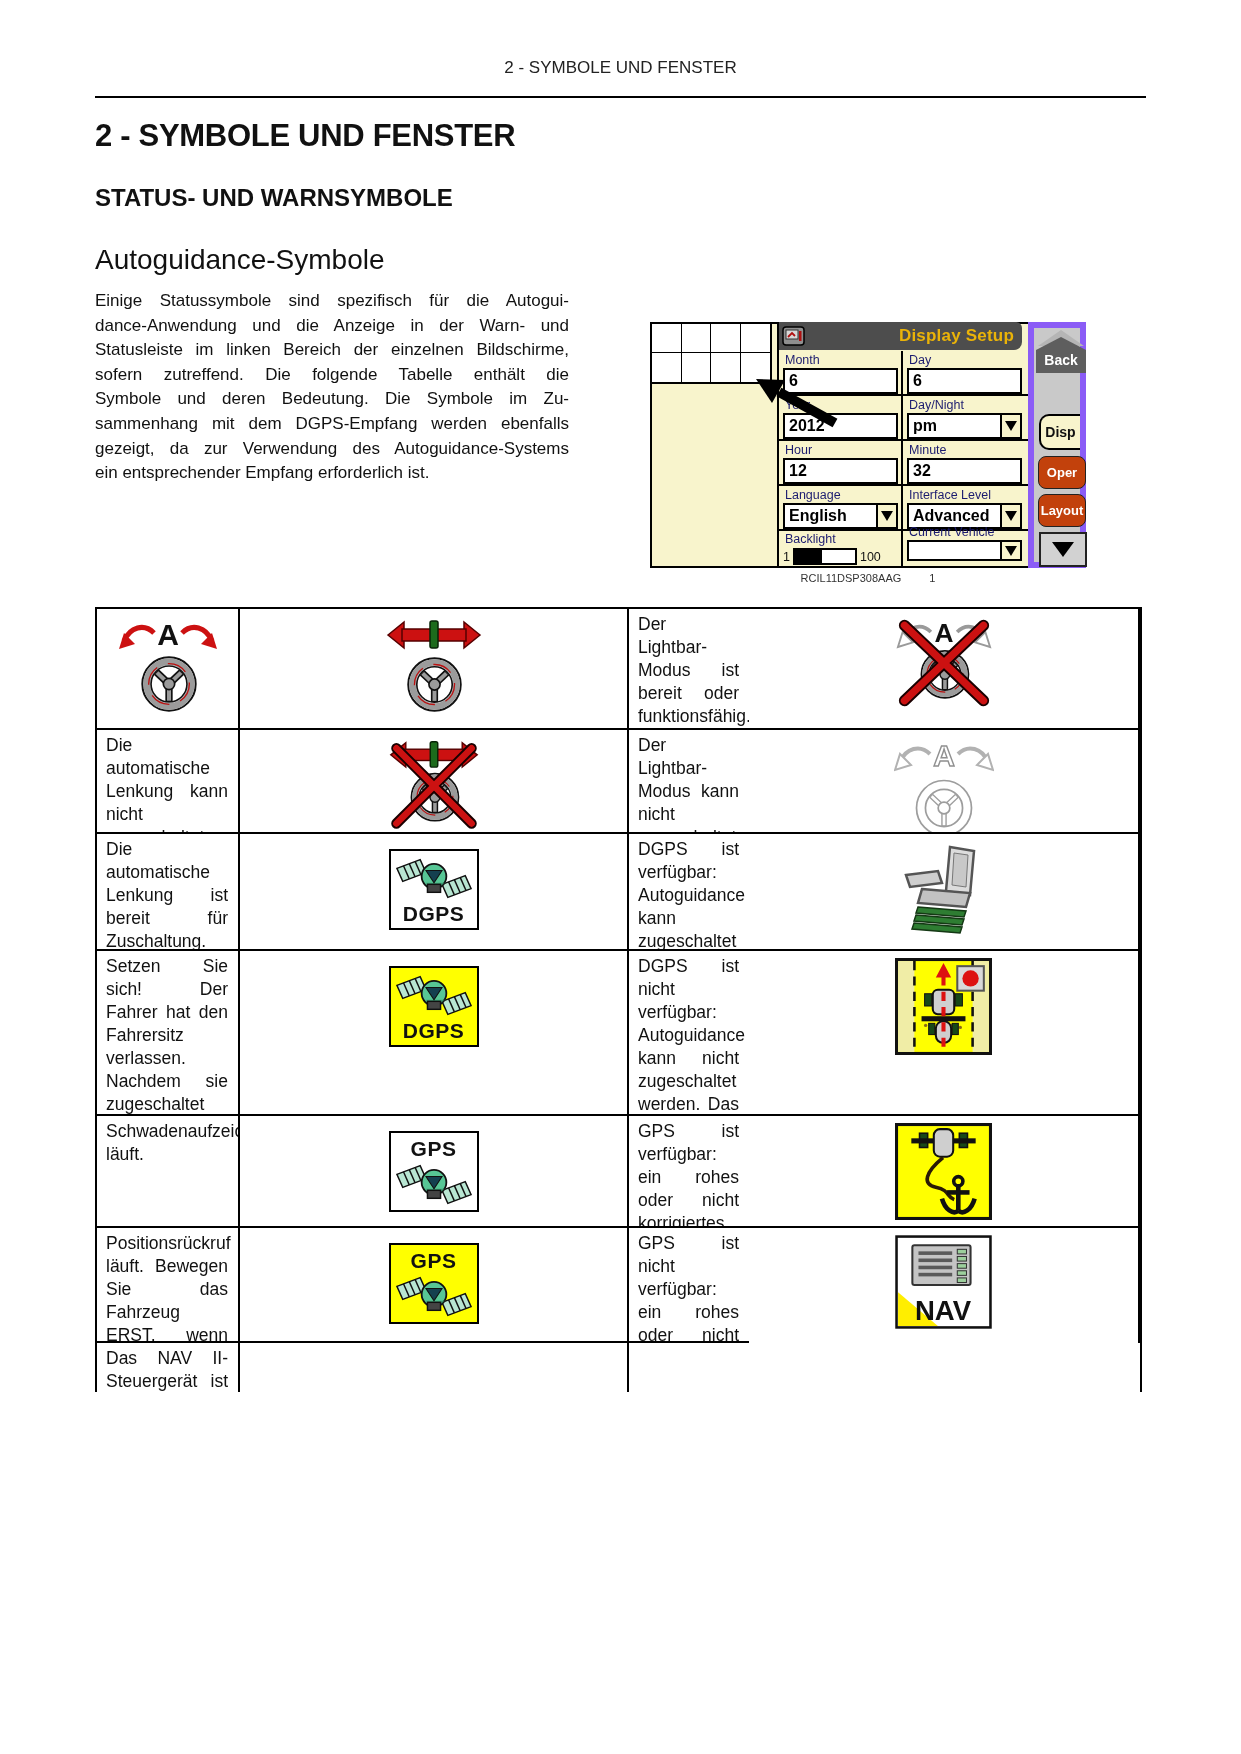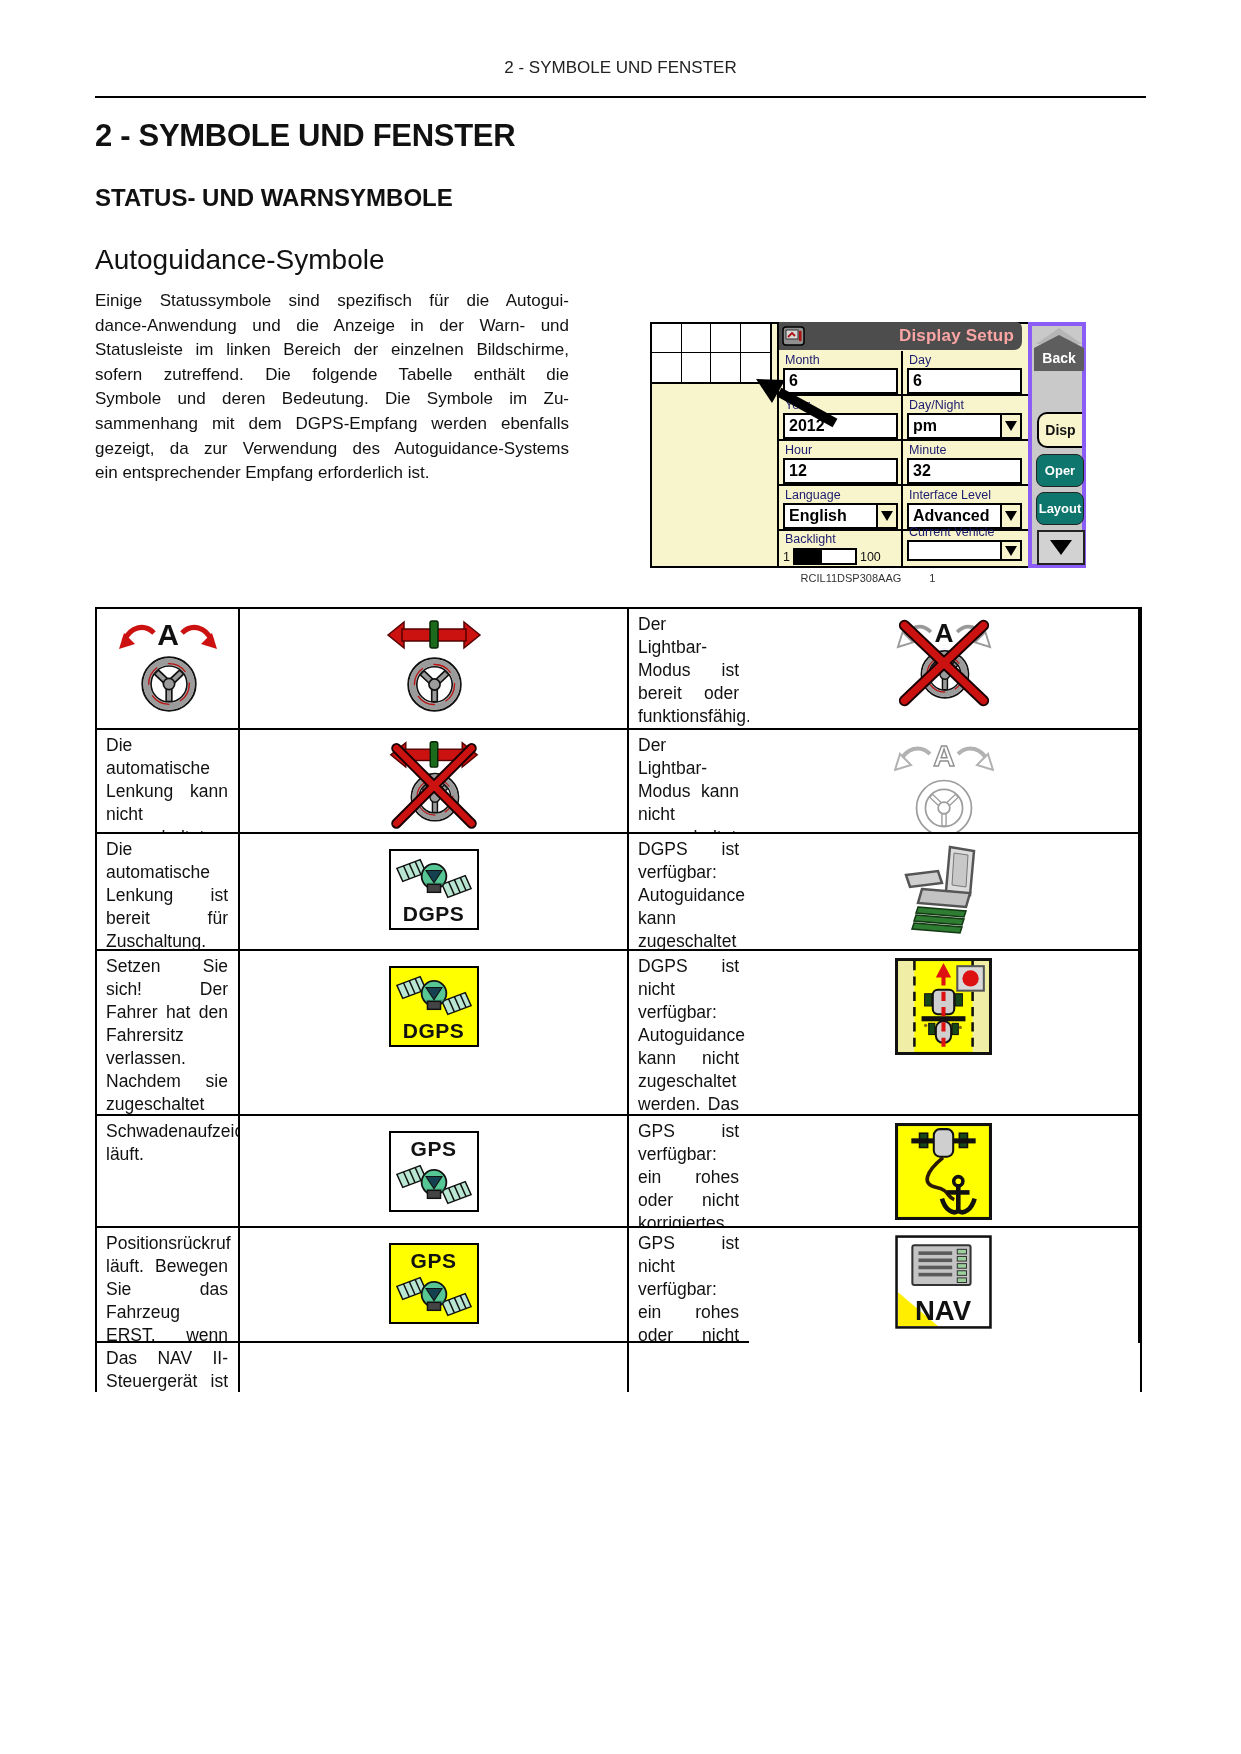--- a/index.html
+++ b/index.html
@@ -24,45 +24,45 @@
   .fig-inner{position:absolute;left:0;top:0;right:0;bottom:0;}
   .nav-grid{position:absolute;left:-2px;top:-2px;width:122px;height:62px;display:grid;
     grid-template-columns:repeat(4,1fr);grid-template-rows:repeat(2,1fr);background:#fff;border:2px solid #000;box-sizing:border-box;}
   .nav-grid .gc{border-right:1.5px solid #000;border-bottom:1.5px solid #000;}
   .nav-grid .gc:nth-child(4n){border-right:none;}
   .nav-grid .gc:nth-child(n+5){border-bottom:none;}
   .screen-panel{position:absolute;left:125px;top:-2px;bottom:-2px;width:251px;border-left:2px solid #000;box-sizing:border-box;}
   .titlebar{position:absolute;left:0;top:0;width:243px;height:28px;background:#4d4d4d;border-radius:0 6px 8px 0;
     display:flex;align-items:center;}
   .tb-icon{margin-left:3px;display:inline-flex;}
-  .tb-title{flex:1;text-align:right;color:#fca5a5;font-weight:bold;font-size:17px;padding-right:8px;letter-spacing:0.2px;}
+  .tb-title{flex:1;text-align:right;color:#eab308;font-weight:bold;font-size:17px;padding-right:8px;letter-spacing:0.2px;}
   .hsep{position:absolute;left:0;right:0;border-top:2px solid #000;}
   .vsep{position:absolute;left:122px;top:29px;bottom:0;border-left:2px solid #000;}
   .fcell{position:absolute;width:115px;}
   .fcell.colR{left:128px;}
   .fcell.colL{left:4px;}
   .flabel{font-size:12.5px;font-weight:normal;color:#1b1b6f;padding-left:2px;white-space:nowrap;}
   .finput{position:relative;margin-top:1px;height:22px;background:#fff;border:2px solid #000;
     font-size:16px;font-weight:bold;color:#000;padding-left:4px;line-height:22px;box-sizing:content-box;}
   .finput.small{height:17px;line-height:17px;}
   .dd{position:absolute;top:0;bottom:0;right:0;width:18px;background:#f8f4cc;border-left:2px solid #000;
     display:flex;align-items:center;justify-content:center;}
   .dd::after{content:"";border-left:6px solid transparent;border-right:6px solid transparent;border-top:10px solid #000;}
   .backlight{position:absolute;left:0;width:120px;display:flex;align-items:center;gap:3px;font-size:12.5px;}
   .bl-bar{display:inline-block;width:60px;height:13px;background:#fff;border:2px solid #000;position:relative;}
   .bl-fill{position:absolute;left:0;top:0;bottom:0;width:45%;background:#000;}
-  .btncol{position:absolute;right:-2px;top:-2px;bottom:-2px;width:58px;background:#c9c9c9;border:4px solid #8b5cf6;box-sizing:border-box;}
+  .btncol{position:absolute;right:-2px;top:-2px;bottom:-2px;width:58px;background:#c9c9c9;border:6px solid #8b5cf6;box-sizing:border-box;}
   .roof{position:absolute;top:2px;left:4px;width:46px;height:16px;background:#b5b5b5;
     clip-path:polygon(50% 0,100% 100%,0 100%);}
   .btn-back{position:absolute;top:9px;left:2px;width:50px;height:36px;background:#5e5e5e;
     clip-path:polygon(0 36%,50% 0,100% 36%,100% 100%,0 100%);color:#fff;font-weight:bold;font-size:14px;
     display:flex;align-items:flex-end;justify-content:center;padding-bottom:5px;box-sizing:border-box;}
   .tab-disp{position:absolute;top:86px;left:5px;right:0;height:36px;background:#f8f4cc;border:2px solid #000;border-right:none;
     border-radius:10px 0 0 10px;display:flex;align-items:center;justify-content:center;font-weight:bold;font-size:14px;box-sizing:border-box;}
-  .sbtn{position:absolute;left:4px;width:46px;height:31px;background:#0f766e;border:1px solid #222;border-radius:8px;
+  .sbtn{position:absolute;left:4px;width:46px;height:31px;background:#c2410c;border:1px solid #222;border-radius:8px;
     color:#fff;font-weight:bold;font-size:13px;display:flex;align-items:center;justify-content:center;}
   .btn-oper{top:128px;}
   .btn-layout{top:166px;}
   .btn-down{position:absolute;top:204px;left:5px;width:44px;height:31px;background:#d2d2d2;border:2px solid #222;
     display:flex;align-items:center;justify-content:center;}
   .btn-down::after{content:"";border-left:11px solid transparent;border-right:11px solid transparent;border-top:15px solid #000;}
   .annotation-arrow{position:absolute;left:0;top:0;pointer-events:none;}
   .fig-caption{position:absolute;left:650px;top:572px;width:436px;display:flex;justify-content:center;gap:28px;
     font-size:11px;color:#333;}
 

